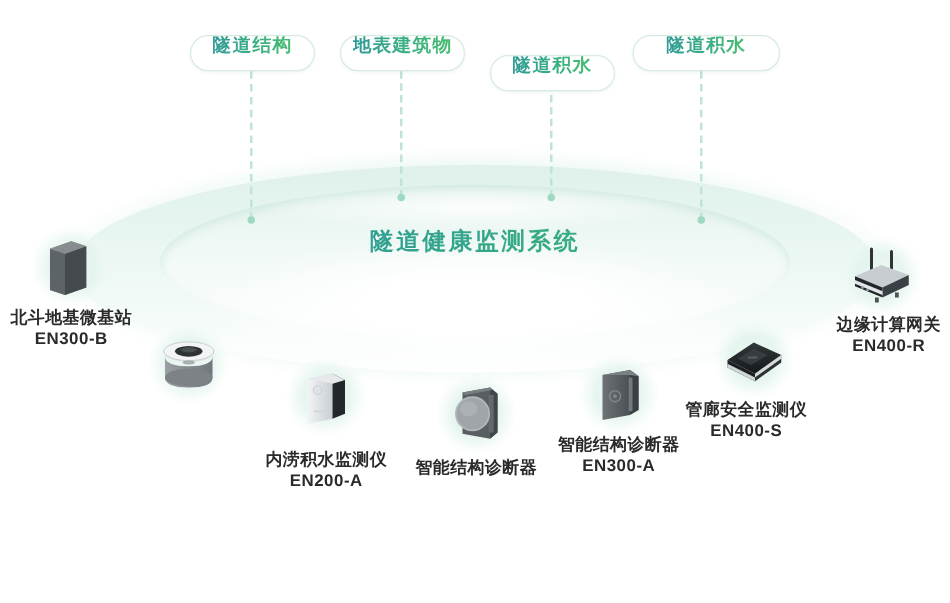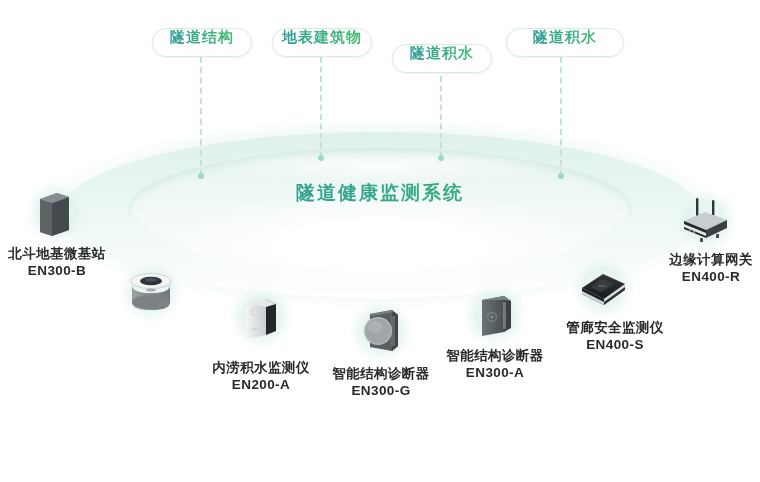--- a/index.html
+++ b/index.html
@@ -272,21 +272,20 @@
         <polygon points="22,16 44,12 46,14 24,18" fill="#787e82"></polygon>
         <rect x="43" y="18" width="4" height="30" fill="#6b7074" opacity=".8"></rect>
         <ellipse cx="30" cy="33" rx="14" ry="14" fill="#b3b8bc"></ellipse>
         <ellipse cx="30" cy="33" rx="12.6" ry="12.6" fill="#9fa5a9"></ellipse>
         <ellipse cx="27" cy="29" rx="7" ry="6" fill="#b9bec2" opacity=".5"></ellipse>
       </g>
           </svg></div>
       </div>
       <div class="caption" style="left: 291px; top: 366px; width: 180px;">
         <div class="cap-name">智能结构诊断器</div>
-        <div class="cap-model">EN300-G</div>
       </div>
       <div class="node" style="left: 462px; top: 282px; width: 66px; height: 66px;">
         <div class="halo"></div>
         <div class="dev"><svg width="66" height="66" viewBox="0 0 66 66" xmlns="http://www.w3.org/2000/svg">
             <defs>
     <linearGradient id="gAslab-sensor-icon" x1="0" y1="0" x2="1" y2="0">
       <stop offset="0" stop-color="#6d7276"></stop>
                 <stop offset="1" stop-color="#4b5054"></stop>
               </linearGradient>
     <linearGradient id="gBslab-sensor-icon" x1="0" y1="0" x2="1" y2="0">
@@ -341,21 +340,21 @@
         <polygon points="12,34 33,20 55,30 34,45" fill="url(#gDflat-module-icon)"></polygon>
         <polygon points="12,34 34,45 34,51 12,40" fill="#1c1f21"></polygon>
         <polygon points="34,45 55,30 55,36 34,51" fill="#2c3134"></polygon>
         <polygon points="34,45 55,30 55,33 34,48" fill="#d7dbde"></polygon>
         <polygon points="12,37 34,48 34,51 12,40" fill="#cfd4d7"></polygon>
         <polygon points="20,33 33,25 44,30 31,38" fill="#3a4044" opacity=".85"></polygon>
         <rect x="28" y="31" width="8" height="2" rx="1" fill="#5b6165" opacity=".8"></rect>
       </g>
           </svg></div>
       </div>
-      <div class="caption" style="left: 525px; top: 320px; width: 180px; text-align: center;">
+      <div class="caption" style="left: 507px; top: 320px; width: 180px; text-align: center;">
         <div class="cap-name">管廊安全监测仪</div>
         <div class="cap-model">EN400-S</div>
       </div>
       <div class="node" style="left: 672px; top: 188px; width: 66px; height: 66px;">
         <div class="halo"></div>
         <div class="dev"><svg width="66" height="66" viewBox="0 0 66 66" xmlns="http://www.w3.org/2000/svg">
             <defs>
     <linearGradient id="gArouter-icon" x1="0" y1="0" x2="1" y2="0">
       <stop offset="0" stop-color="#6d7276"></stop>
                 <stop offset="1" stop-color="#4b5054"></stop>

